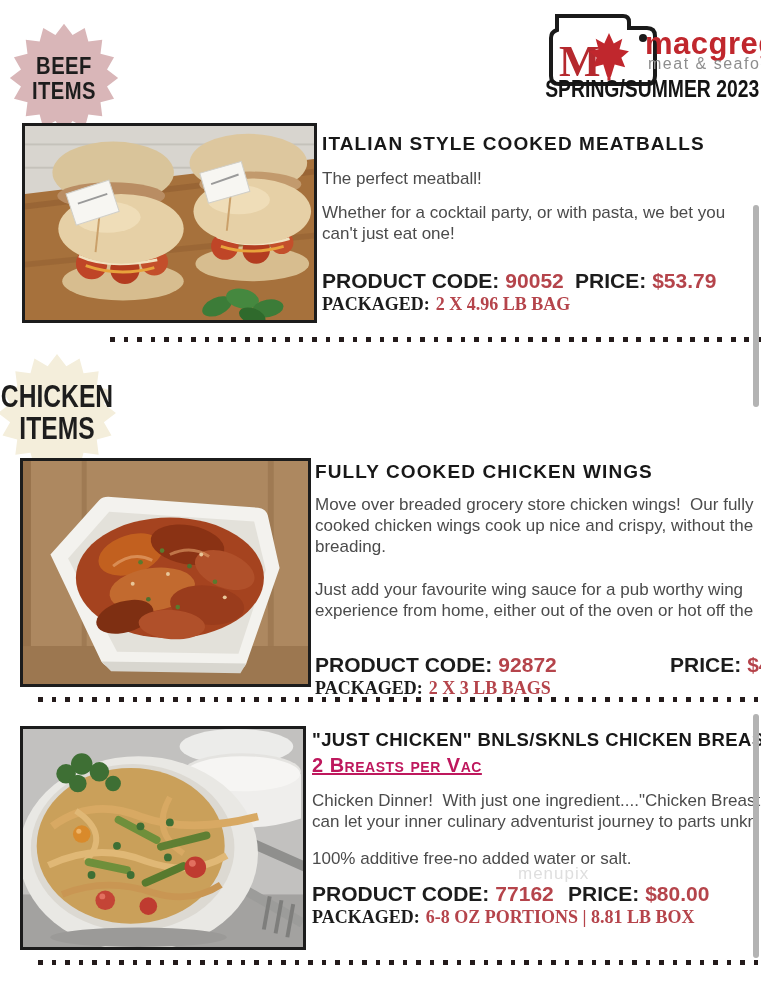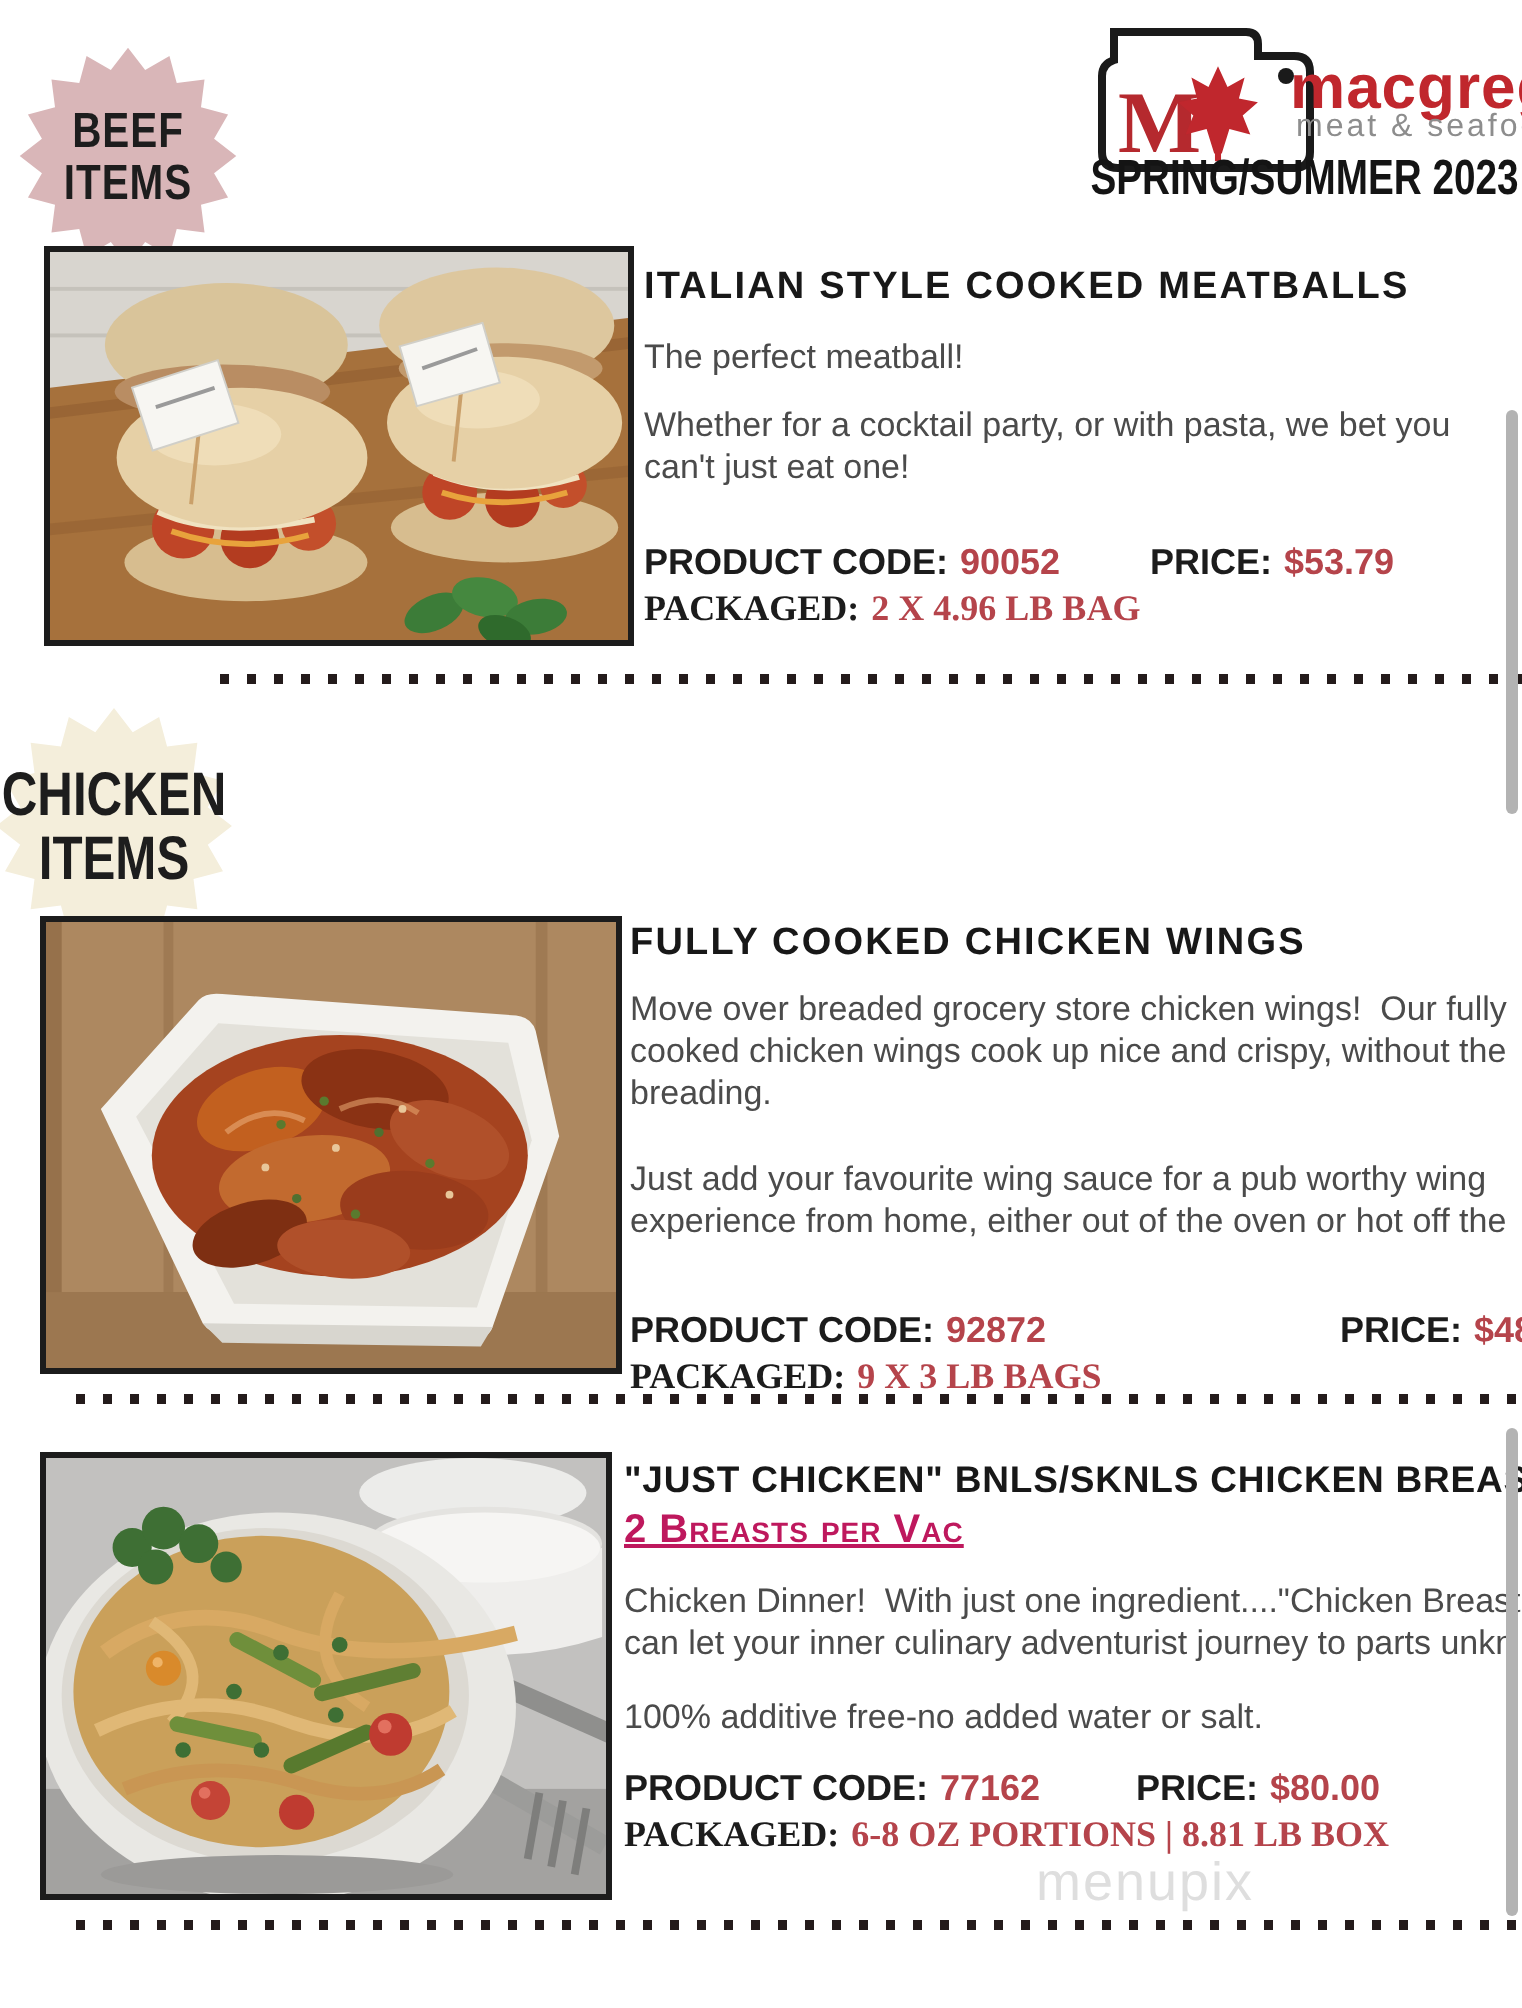--- a/index.html
+++ b/index.html
@@ -54,21 +54,21 @@
     color:#be185d; text-decoration:underline; letter-spacing:.5px;
   }
   .pbody{
     margin-top:13px; font-size:17px; color:#4b4b4b; line-height:21px;
     white-space:pre; overflow:visible;
   }
   #col-2 .pbody{margin-top:11px;}
   #col-2 .pbody + .pbody{margin-top:22px;}
   #col-3 .pbody{margin-top:13px;}
   #col-3 .pbody + .pbody{margin-top:16px;}
-  .coderow{position:relative; margin-top:24px; font-size:18px; font-weight:bold;
+  .coderow{position:relative; margin-top:24px; font-size:21px; font-weight:bold;
     color:#1c1c1c; white-space:nowrap; line-height:22px;}
   .packrow{margin-top:1px; font-size:18px; font-weight:bold; color:#1c1c1c;
     white-space:nowrap; line-height:22px;font-family:Liberation Serif, serif;}
   .val{color:#b5444b; margin-left:6px;}
   .price-block{position:absolute; top:0;}
   #col-1 .coderow{margin-top:26px;}
   #col-1 .price-block{left:253px;}
   #col-2 .coderow{margin-top:33px;}
   #col-2 .price-block{left:355px;}
   #col-3 .coderow{margin-top:14px;}
@@ -76,21 +76,21 @@
   
   .dots{
     position:absolute; height:5px;
     background-image:repeating-linear-gradient(90deg,#241b1b 0 4.5px,transparent 4.5px 13.5px);
   }
   #dots-1{left:110px; top:337px; width:651px;}
   #dots-2{left:38px; top:697px; width:723px;}
   #dots-3{left:38px; top:960px; width:723px;}
   
   .watermark{
-    position:absolute; left:518px; top:926px; font-size:27px; color:#c9c9c9;
+    position:absolute; left:518px; top:864px; font-size:17px; color:#c9c9c9;
     opacity:.6; letter-spacing:1px;
   }
   .scroll-thumb{
     position:absolute; right:2px; width:6px; background:#b3b3b3; border-radius:3px;
   }
   #thumb-top{top:205px; height:202px;}
   #thumb-bottom{top:714px; height:244px;}
 </style>
 </head>
 <body>
@@ -242,21 +242,21 @@
     <div class="pbody">Move over breaded grocery store chicken wings!  Our fully
 cooked chicken wings cook up nice and crispy, without the
 breading.</div>
     <div class="pbody">Just add your favourite wing sauce for a pub worthy wing
 experience from home, either out of the oven or hot off the</div>
     <div class="coderow">
       <span>PRODUCT CODE:</span><span class="val">92872</span>
       <span class="price-block"><span>PRICE:</span><span class="val">$48.00</span></span>
     </div>
     <div class="packrow">
-      <span>PACKAGED:</span><span class="val">9 X 3 LB BAGS</span>
+      <span>PACKAGED:</span><span class="val">2 X 3 LB BAGS</span>
     </div>
   </div>
 
   <div class="dots" id="dots-2"></div>
 
   <div class="photo" id="photo-3">
     <svg viewBox="0 0 286 224" preserveAspectRatio="none">
       <rect width="286" height="224" fill="#c2c1bf"></rect>
       <rect y="170" width="286" height="54" fill="#a3a2a0"></rect>
 

